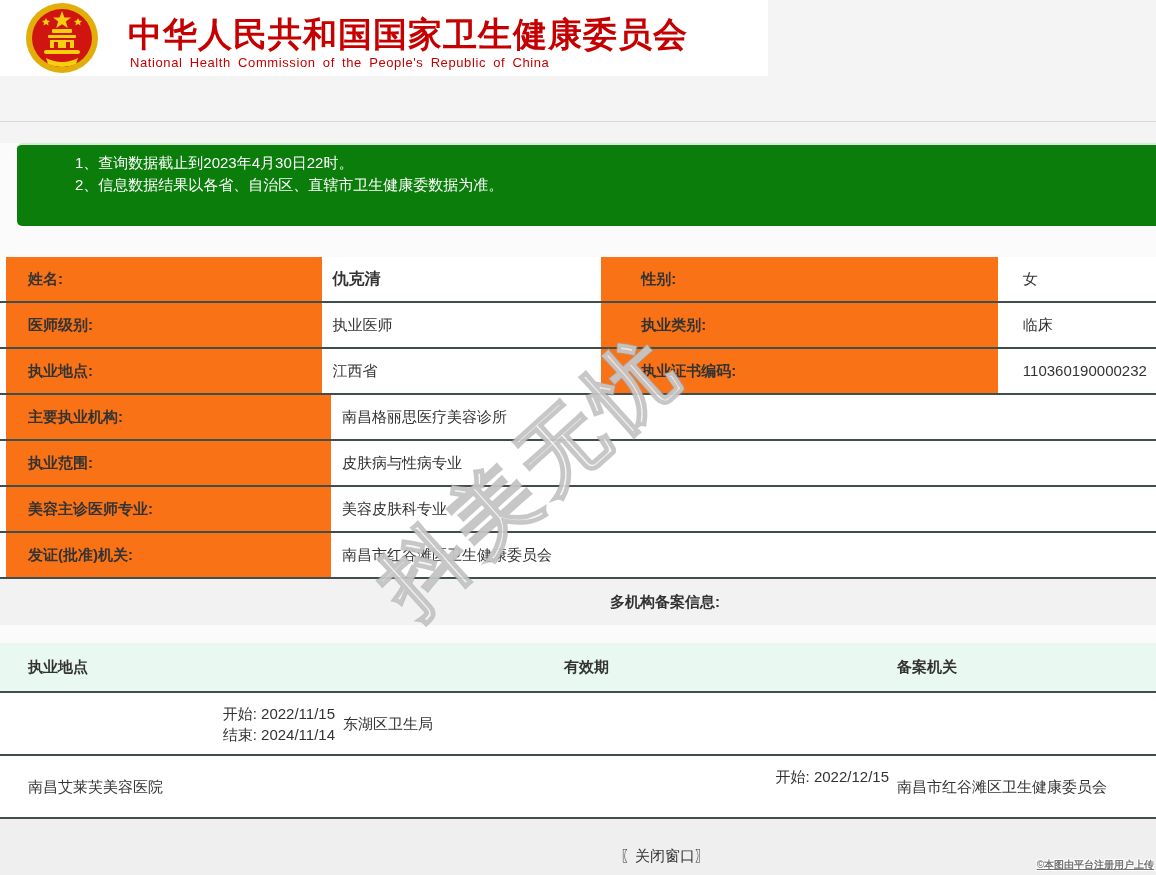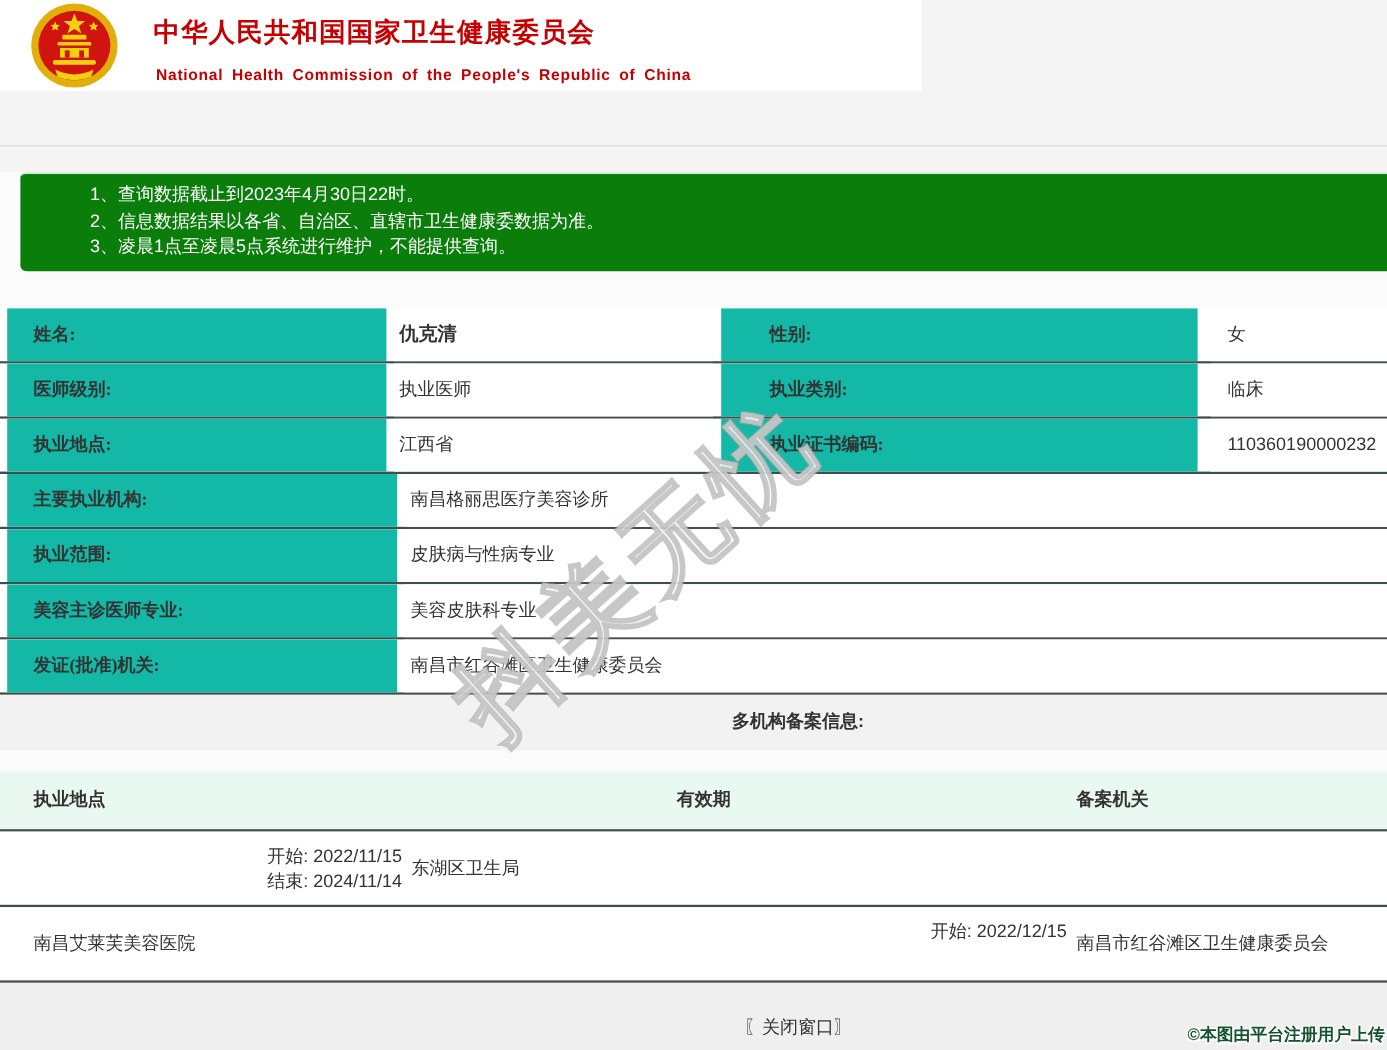--- a/index.html
+++ b/index.html
@@ -11,40 +11,40 @@
     font-family:"Liberation Sans","DejaVu Sans",sans-serif;
     font-size:15px;color:#333;
   }
   
   .band-top{position:absolute;left:0;top:0;width:1156px;height:143px;background:#f5f4f4;}
   .top-divider{position:absolute;left:0;top:121px;width:1156px;height:1px;background:#dadada;}
   .header-white{position:absolute;left:0;top:0;width:768px;height:76px;background:#ffffff;}
   .emblem{position:absolute;left:8px;top:2px;}
   .title-cn{
     position:absolute;left:128px;top:12px;width:640px;
-    font-size:22px;font-weight:bold;color:#c60000;letter-spacing:1px;white-space:nowrap;
+    font-size:34px;font-weight:bold;color:#c60000;letter-spacing:1px;white-space:nowrap;
   }
   .title-en{
     position:absolute;left:130px;top:55px;width:640px;
-    font-size:13px;font-weight:bold;color:#c60000;letter-spacing:0.6px;word-spacing:3px;white-space:nowrap;
+    font-size:13px;font-weight:normal;color:#c60000;letter-spacing:0.6px;word-spacing:3px;white-space:nowrap;
   }
   
   .notice{
     position:absolute;left:17px;top:143px;width:1139px;height:83px;
     background:#0b7d0b;border-top:2px solid #d7ecd7;border-radius:5px 0 0 5px;
     box-sizing:border-box;color:#fff;
     padding:7px 0 0 58px;line-height:21.5px;font-size:15px;
   }
   .notice div{white-space:nowrap;}
   
   .content{position:absolute;left:0;top:257px;width:1330px;}
   .t1row{display:flex;background:#ffffff;height:44px;border-bottom:2px solid #404f4d;align-items:stretch;}
   .t1row:first-child{border-top:none;}
   .cell{line-height:44px;white-space:nowrap;overflow:hidden;box-sizing:border-box;}
-  .lab{background:#14b8a6;font-weight:bold;font-family:Liberation Serif, serif;}
+  .lab{background:#f97316;font-weight:bold;}
   .lab1{margin-left:6px;width:325px;padding-left:22px;}
   .val1{margin-left:6px;width:275px;padding-left:5px;background:#fff;}
   .lab2{margin-left:7px;width:408px;padding-left:40px;}
   .val2{margin-left:11px;width:331px;padding-left:14px;background:#fff;}
   .valwide{margin-left:6px;width:987px;padding-left:5px;background:#fff;}
   .name-strong{font-weight:bold;font-size:16px;}
   .section-row{
     background:#f2f2f2;height:46px;line-height:46px;text-align:center;
     font-weight:bold;width:1330px;
   }
@@ -70,22 +70,23 @@
     position:absolute;left:330px;top:375px;width:500px;
     transform:rotate(-42deg);transform-origin:center;
     font-size:84px;font-weight:bold;letter-spacing:8px;white-space:nowrap;
     color:rgba(255,255,255,0.82);
     -webkit-text-stroke:2px rgba(160,160,160,0.55);
     text-shadow:0 0 1px rgba(140,140,140,0.4);
     pointer-events:none;
   }
   .wm-corner{
     position:absolute;right:2px;bottom:3px;
-    font-size:14px;font-weight:bold;color:#14532d;white-space:nowrap;
+    font-size:10px;font-weight:bold;color:#737373;white-space:nowrap;
     text-shadow:-1px -1px 0 #fff,1px -1px 0 #fff,-1px 1px 0 #fff,1px 1px 0 #fff;
+    text-decoration:underline;
   }
 </style>
 </head>
 <body>
 
 <div class="page">
 
   <div class="band-top"></div>
   <div class="header-white"></div>
   <div class="top-divider"></div>
@@ -107,21 +108,20 @@
       <ellipse cx="54" cy="36" rx="33" ry="32" fill="none" stroke="#e2ae0a" stroke-width="3"></ellipse>
     </svg>
   </div>
 
   <div class="title-cn">中华人民共和国国家卫生健康委员会</div>
   <div class="title-en">National Health Commission of the People's Republic of China</div>
 
   <div class="notice">
     <div>1、查询数据截止到2023年4月30日22时。</div>
     <div>2、信息数据结果以各省、自治区、直辖市卫生健康委数据为准。</div>
-    <div>3、凌晨1点至凌晨5点系统进行维护，不能提供查询。</div>
   </div>
 
   <div class="content">
 
     <div class="t1row">
       <div class="cell lab lab1">姓名:</div>
       <div class="cell val1 name-strong">仇克清</div>
       <div class="cell lab lab2">性别:</div>
       <div class="cell val2">女</div>
     </div>

